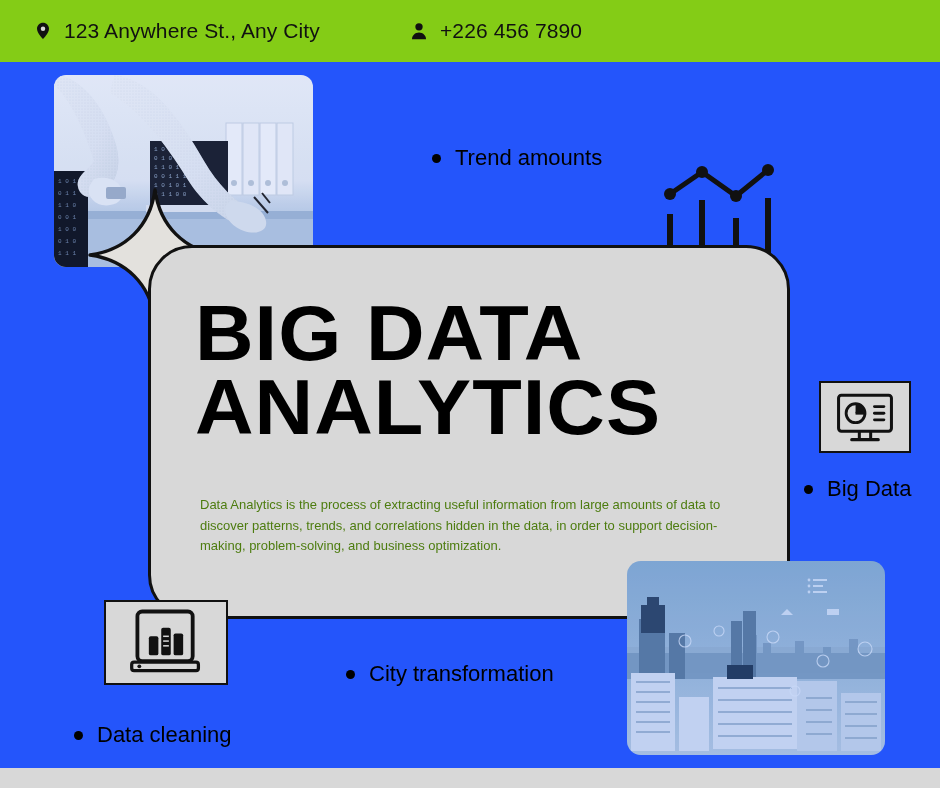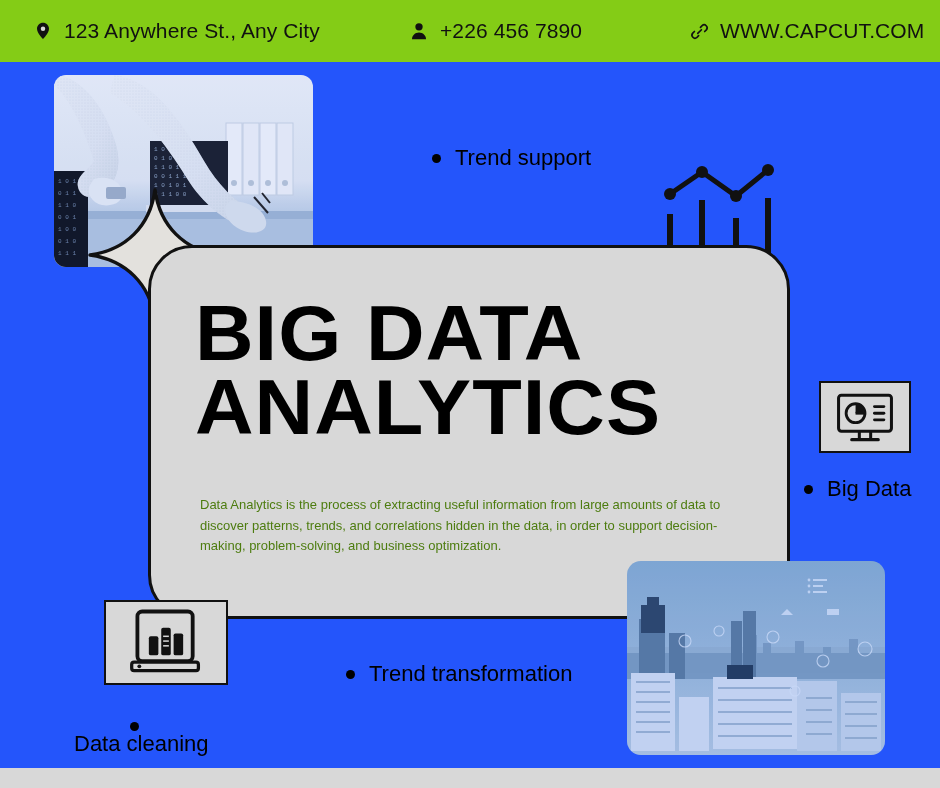--- a/index.html
+++ b/index.html
@@ -129,21 +129,21 @@
     margin-right: 14px;
     flex: none;
   }
   .bullet .lbl {
     font-size: 22px;
     color: #000000;
   }
   .bullet-trend    { left: 432px; top: 145px; }
   .bullet-bigdata  { left: 804px; top: 476px; }
   .bullet-transform{ left: 346px; top: 661px; }
-  .bullet-cleaning { left: 74px;  top: 722px; flex-direction: column; }
+  .bullet-cleaning { left: 74px;  top: 722px; }
 
   
   .monitor-icon {
     position: absolute;
     left: 819px; top: 381px;
     width: 92px; height: 72px;
     background: #D8D8D8;
     border: 2.5px solid #111111;
     box-sizing: border-box;
   }
@@ -198,32 +198,20 @@
     <div class="contact contact-phone">
       <span class="ico">
         <svg viewBox="0 0 24 24" width="20" height="20" aria-hidden="true">
           <circle cx="12" cy="7" r="4.4" fill="#111111"></circle>
           <path d="M3.6 22c0-4.9 3.8-8.2 8.4-8.2s8.4 3.3 8.4 8.2z" fill="#111111"></path>
         </svg>
       </span>
       <span class="txt">+226 456 7890</span>
     </div>
 
-    <div class="contact contact-web">
-      <span class="ico">
-        <svg viewBox="0 0 24 24" width="21" height="21" aria-hidden="true">
-          <g fill="none" stroke="#111111" stroke-width="1.9" stroke-linecap="round">
-            <path d="M10 14.2l4.2-4.2"></path>
-            <path d="M13.1 7.2l1.9-1.9a3.4 3.4 0 0 1 4.8 4.8l-1.9 1.9"></path>
-            <path d="M11 16.8l-1.9 1.9a3.4 3.4 0 0 1-4.8-4.8l1.9-1.9"></path>
-          </g>
-        </svg>
-      </span>
-      <span class="txt">WWW.CAPCUT.COM</span>
-    </div>
   </div>
 
   <div class="photo-desk">
     <svg viewBox="0 0 259 192" preserveAspectRatio="none" aria-hidden="true">
       <defs>
         <linearGradient id="deskBg" x1="0" y1="0" x2="0" y2="1">
           <stop offset="0%" stop-color="#eef2f7"></stop>
           <stop offset="55%" stop-color="#e2e9f1"></stop>
           <stop offset="70%" stop-color="#c3d3e6"></stop>
           <stop offset="100%" stop-color="#b9cde3"></stop>
@@ -329,31 +317,31 @@
     </svg>
   </div>
 
   <div class="main-card">
     <h1 class="title"><span class="l1">BIG DATA</span><span class="l2">ANALYTICS</span></h1>
     <p class="body-copy">Data Analytics is the process of extracting useful information from large amounts of data to discover patterns, trends, and correlations hidden in the data, in order to support decision-making, problem-solving, and business optimization.</p>
   </div>
 
   <div class="bullet bullet-trend">
     <span class="dot"></span>
-    <span class="lbl">Trend support</span>
+    <span class="lbl">Trend amounts</span>
   </div>
 
   <div class="bullet bullet-bigdata">
     <span class="dot"></span>
     <span class="lbl">Big Data</span>
   </div>
 
   <div class="bullet bullet-transform">
     <span class="dot"></span>
-    <span class="lbl">Trend transformation</span>
+    <span class="lbl">City transformation</span>
   </div>
 
   <div class="bullet bullet-cleaning">
     <span class="dot"></span>
     <span class="lbl">Data cleaning</span>
   </div>
 
   <div class="monitor-icon">
     <svg viewBox="0 0 92 72" aria-hidden="true">
       <rect x="18" y="13" width="56" height="38" rx="3" fill="none" stroke="#111111" stroke-width="3.2"></rect>

